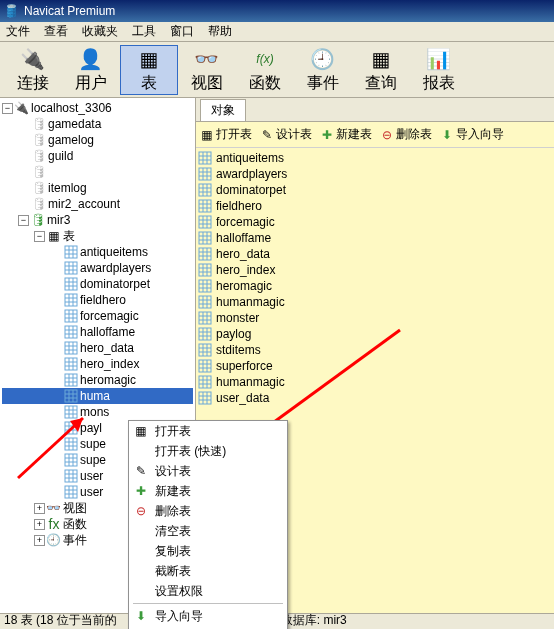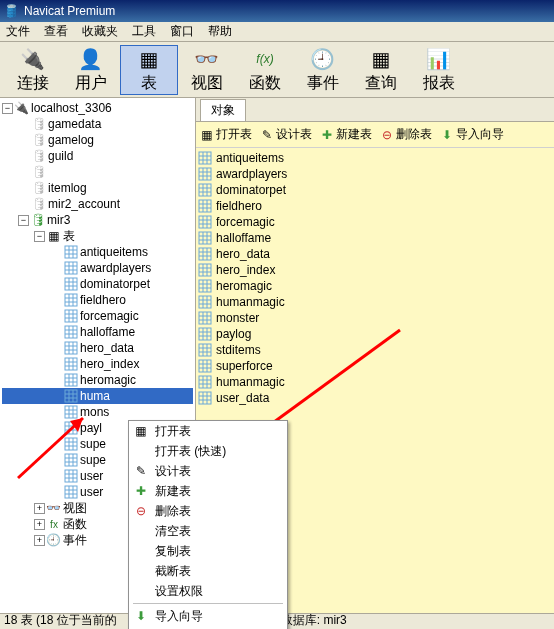--- a/index.html
+++ b/index.html
@@ -351,21 +351,21 @@
       </div>
     <div class="tree-node">
         <span class="spacer" style="width:32px"></span>
         <span class="expander">+</span>
         <span class="folder-icon">👓</span>
         <span>视图</span>
       </div>
     <div class="tree-node">
         <span class="spacer" style="width:32px"></span>
         <span class="expander">+</span>
-        <span class="folder-icon" style="color:#2a7a2a;font-size:10px">fx</span>
+        <span class="folder-icon" style="color:#2a7a2a;font-size:14px">fx</span>
         <span>函数</span>
       </div>
     <div class="tree-node">
         <span class="spacer" style="width:32px"></span>
         <span class="expander">+</span>
         <span class="folder-icon">🕘</span>
         <span>事件</span>
       </div>
   </div>
 

